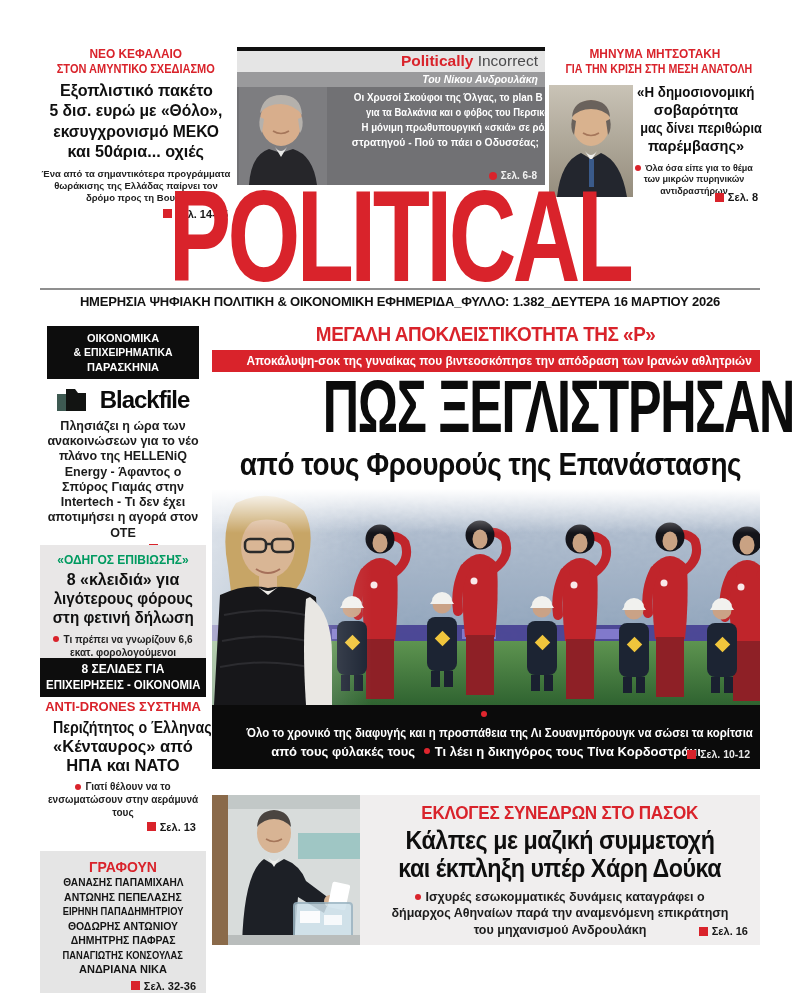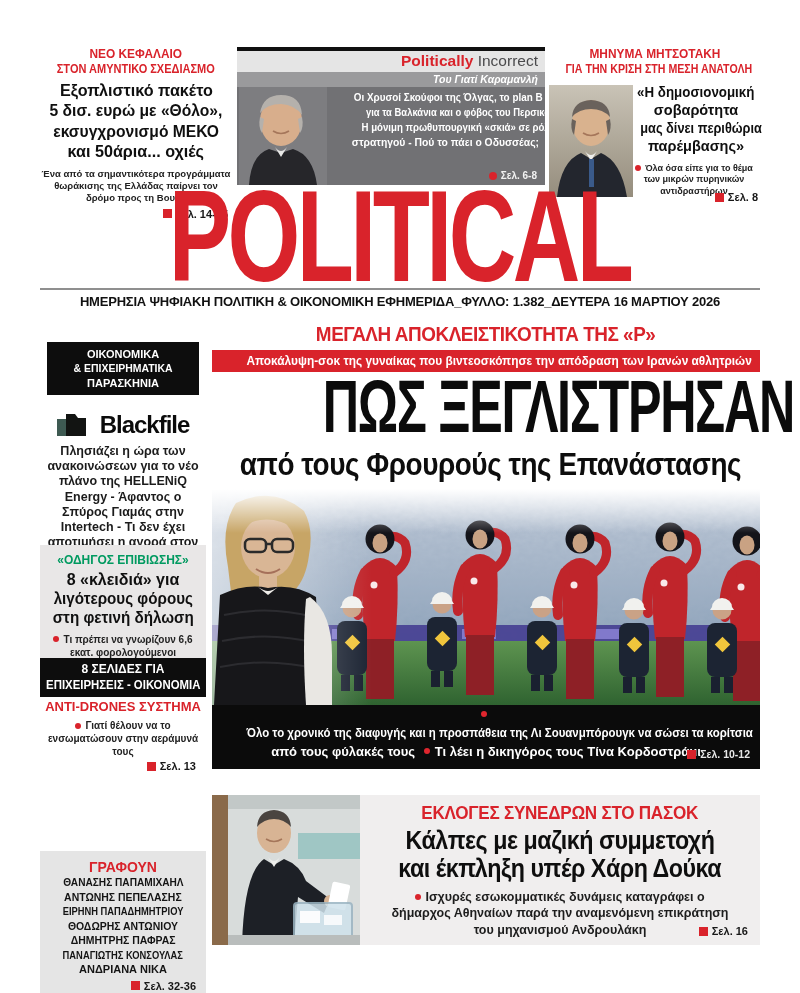--- a/index.html
+++ b/index.html
@@ -47,21 +47,21 @@
   .tr-photo{position:absolute;left:0;bottom:0;}
 
   
   .mast{left:40px;top:186px;width:720px;text-align:center;line-height:0.78;}
   .mast .title{display:inline-block;color:var(--red);font-weight:bold;font-size:130px;letter-spacing:-5px;transform:scaleX(0.72);transform-origin:center;}
   .subt{left:40px;top:288px;width:720px;border-top:2px solid #8f8f8f;padding-top:4px;text-align:center;font-weight:bold;font-size:13px;color:#111;letter-spacing:-0.2px;}
 
   
   .side{left:40px;width:166px;}
   .eco{top:326px;text-align:center;}
-  .eco .blackbox{width:152px;margin:16px auto;background:#0d0d0d;color:#fff;font-weight:bold;font-size:11px;line-height:1.3;padding:5px 2px;}
+  .eco .blackbox{width:152px;margin:0 auto;background:#0d0d0d;color:#fff;font-weight:bold;font-size:11px;line-height:1.3;padding:5px 2px;}
   .eco .brandrow{display:flex;align-items:center;justify-content:center;gap:13px;margin-top:7px;}
   .eco .brand{font-weight:bold;font-size:24px;letter-spacing:-1px;color:#0b0b0b;}
   .eco .body{margin-top:5px;font-weight:bold;font-size:12.5px;line-height:1.22;color:#1b1b1b;padding:0 2px;}
   .eco .pref{margin-top:2px;padding-right:8px;}
 
   .tax{top:545px;background:#e9e7e7;padding:8px 4px 6px;text-align:center;}
   .tax .kick{color:var(--green);font-weight:bold;font-size:12px;}
   .tax .hl{font-weight:bold;font-size:16px;line-height:1.18;color:#101010;margin-top:4px;}
   .tax .deck{font-weight:bold;font-size:10px;line-height:1.3;color:#222;margin-top:5px;}
   .tax .pref{margin-top:2px;padding-right:6px;}
@@ -122,21 +122,21 @@
       <span class="sq"></span>
       <span>Σελ. 14-15</span>
     </div>
   </div>
 
   <div class="abs tm">
     <div class="band1">
       <span class="p1">Politically</span>
       <span class="p2">Incorrect</span>
     </div>
-    <div class="band2">Του Γιατί Καραμανλή</div>
+    <div class="band2">Του Νίκου Ανδρουλάκη</div>
     <div class="content">
       <svg class="tm-photo" width="88" height="98" viewBox="0 0 88 98">
         <rect x="0" y="0" width="88" height="98" fill="#7d7d80"></rect>
         <ellipse cx="42" cy="34" rx="21" ry="25" fill="#d8ae8c"></ellipse>
         <path d="M21,26 Q24,8 42,8 Q62,8 63,28 Q56,18 42,17 Q28,17 21,26 Z" fill="#b5b1ac"></path>
         <path d="M21,30 Q19,40 23,46 L25,32 Z" fill="#b5b1ac"></path>
         <path d="M63,30 Q65,40 61,46 L59,32 Z" fill="#b5b1ac"></path>
         <path d="M10,98 Q12,68 30,62 L42,66 L54,62 Q74,68 78,98 Z" fill="#26262a"></path>
         <path d="M36,60 L42,70 L48,60 Q45,64 42,64 Q39,64 36,60 Z" fill="#e8e8e6"></path>
         <path d="M34,44 Q42,49 50,44" stroke="#a5765a" stroke-width="1.6" fill="none"></path>
@@ -230,20 +230,25 @@
     </div>
   </div>
 
   <div class="abs side banner">
     <span>8 ΣΕΛΙΔΕΣ ΓΙΑ</span><br>
     <span class="sx" style="--sx:.95">ΕΠΙΧΕΙΡΗΣΕΙΣ - ΟΙΚΟΝΟΜΙΑ</span>
   </div>
 
   <div class="abs side drones">
     <div class="kick">ANTI-DRONES ΣΥΣΤΗΜΑ</div>
+    <div class="hl">
+      <span class="sx" style="--sx:.86">Περιζήτητος ο Έλληνας</span><br>
+      <span class="sx">«Κένταυρος» από</span><br>
+      <span class="sx">ΗΠΑ και ΝΑΤΟ</span>
+    </div>
     <div class="deck"><span class="bdot"></span><span>Γιατί θέλουν να το ενσωματώσουν στην αεράμυνά τους</span></div>
     <div class="pref">
       <span class="sq"></span>
       <span>Σελ. 13</span>
     </div>
   </div>
 
   <div class="abs side authors">
     <div class="kick">ΓΡΑΦΟΥΝ</div>
     <div class="name"><span class="sx" style="--sx:.92">ΘΑΝΑΣΗΣ ΠΑΠΑΜΙΧΑΗΛ</span></div>

